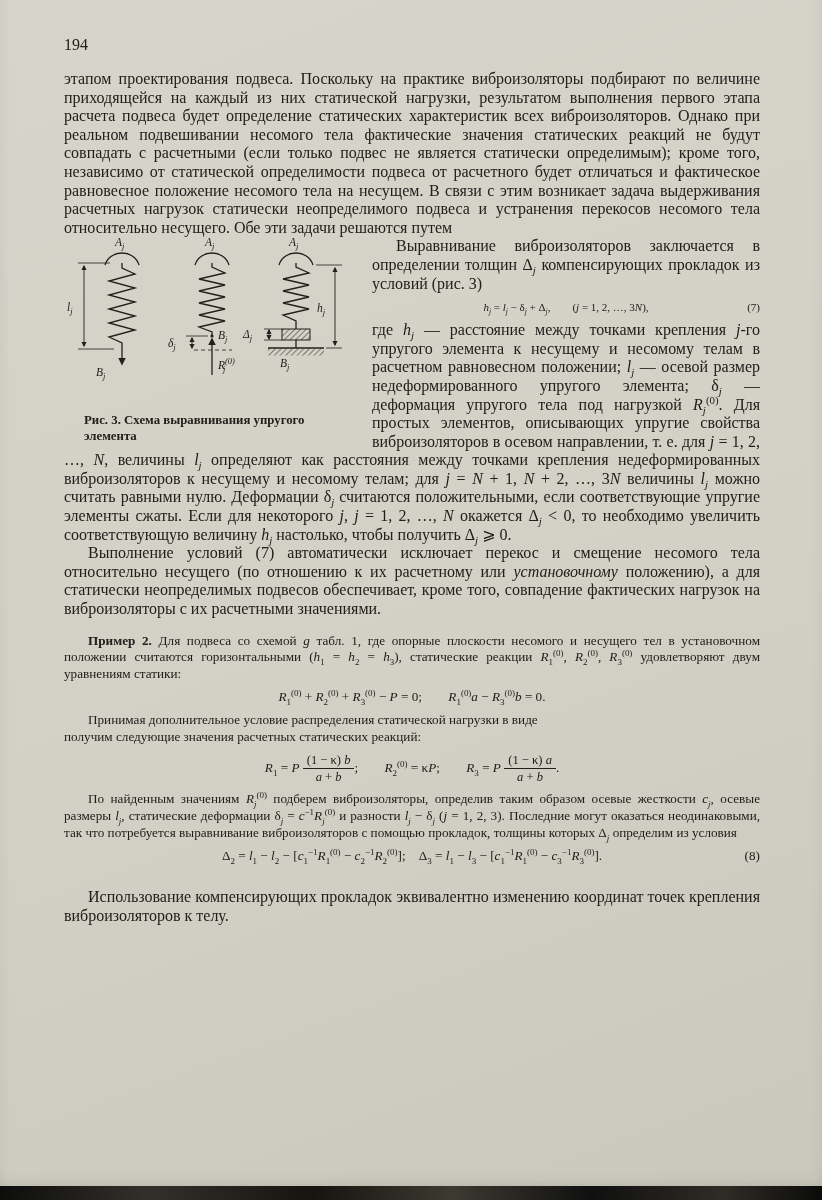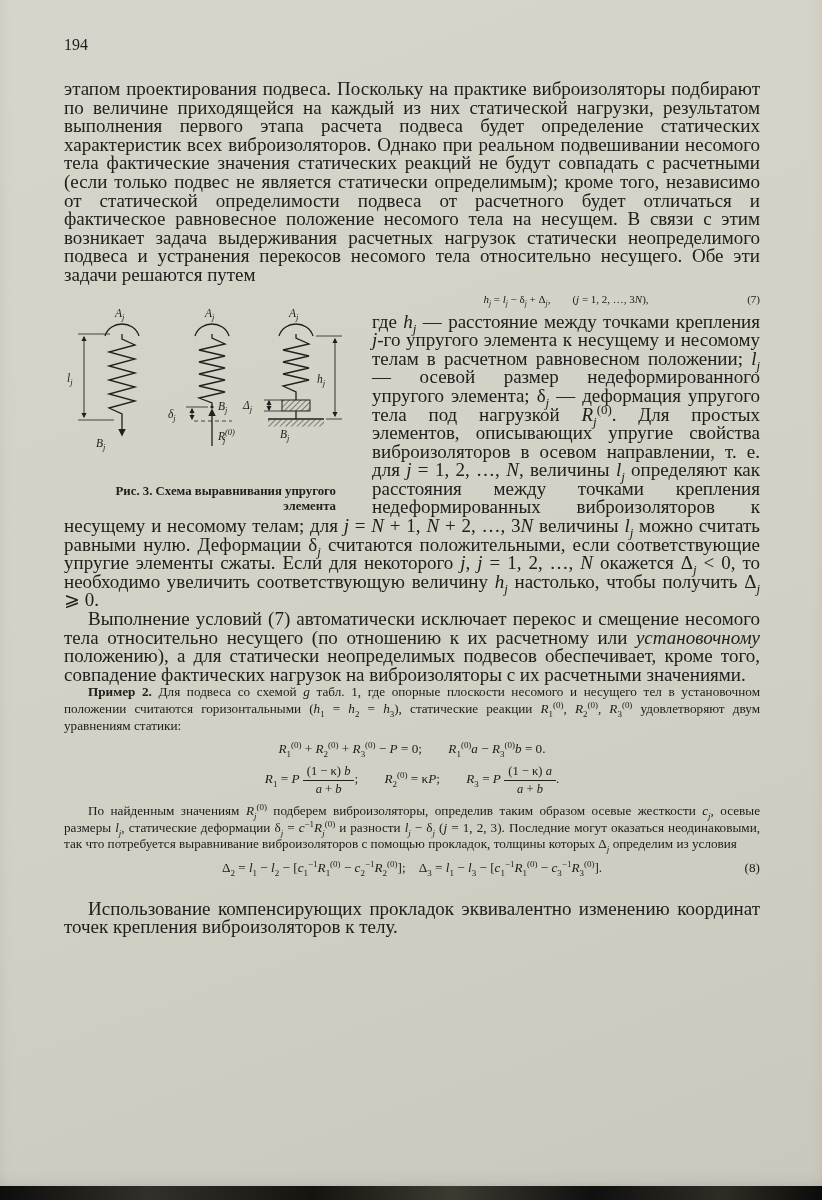--- a/index.html
+++ b/index.html
@@ -10,42 +10,42 @@
     background:linear-gradient(160deg,#d7d4cb 0%,#d3d0c5 55%,#cac7bc 100%);
     font-family:"Liberation Serif", serif;
     color:#21201d;
     overflow:hidden;
     box-shadow:inset 0 -18px 22px -14px rgba(0,0,0,.35);
   }
   .content{
     position:absolute;
     left:64px;right:62px;top:36px;
   }
-  .head-row{position:relative;height:22px;margin-bottom:22px;}
+  .head-row{position:relative;height:22px;margin-bottom:12px;}
   .page-num{position:absolute;left:0;top:0;font-size:16px;}
   .running-head{
     text-align:center;font-style:italic;font-size:13.5px;
     letter-spacing:3px;color:#2b2a26;padding-top:2px;
   }
-  p{margin:0;text-align:justify;font-size:19px;line-height:18.6px;}
+  p{margin:0;text-align:justify;font-size:16px;line-height:18.6px;}
   p.ind{text-indent:24px;}
   .fig{
-    float:left;width:292px;margin:23px 16px 2px 0;
+    float:left;width:292px;margin:0 16px 2px 0;
   }
   .fig svg{display:block;}
   .fig-caption{
     font-weight:bold;font-size:12.8px;line-height:15.5px;
-    text-align:right;max-width:252px;margin:6px auto 0 auto;
+    text-align:left;max-width:252px;margin:6px auto 0 auto;
   }
   .formula{
     position:relative;text-align:center;
     font-size:11px;margin:8px 0;
   }
   .eqnum{position:absolute;right:0;top:50%;transform:translateY(-50%);}
-  .example{margin-top:0;}
+  .example{margin-top:14px;}
   .example p{font-size:13.2px;line-height:16.6px;}
   .example .formula{font-size:13.2px;margin:7px 0;}
   sub,sup{font-size:68%;line-height:0;}
   .frac{display:inline-block;vertical-align:middle;line-height:1.15;font-size:0.95em;}
   .frac .num{display:block;border-bottom:1px solid #21201d;padding:0 4px 1px 4px;}
   .frac .den{display:block;padding:1px 4px 0 4px;}
   .closing{margin-top:24px;}
   .scan-edge{
     position:absolute;left:0;right:0;bottom:0;height:14px;
     background:linear-gradient(90deg,#0d0d0c 0%,#32302a 18%,#15140f 38%,#3c3a31 55%,#101010 72%,#2e2c25 88%,#0b0b0a 100%);
@@ -119,32 +119,35 @@
         <text x="154" y="102"><tspan>B</tspan><tspan class="svgsub" dy="3">j</tspan></text>
         <text x="104" y="110"><tspan>δ</tspan><tspan class="svgsub" dy="3">j</tspan></text>
         <text x="154" y="132"><tspan>R</tspan><tspan class="svgsup" dy="-5">(0)</tspan><tspan class="svgsub" dy="8" dx="-12">j</tspan></text>
         <text x="179" y="101"><tspan>Δ</tspan><tspan class="svgsub" dy="3">j</tspan></text>
         <text x="216" y="130"><tspan>B</tspan><tspan class="svgsub" dy="3">j</tspan></text>
         <text x="253" y="75"><tspan>h</tspan><tspan class="svgsub" dy="3">j</tspan></text>
       </svg>
       <div class="fig-caption">Рис. 3. Схема выравнивания упругого элемента</div>
     </div>
 
+    <p class="ind">Выравнивание виброизоляторов заключается в определении толщин Δ<sub><i>j</i></sub> компенсирующих прокладок из условий (рис. 3)</p>
 
     <div class="formula">
       <span><i>h<sub>j</sub></i> = <i>l<sub>j</sub></i> − δ<sub><i>j</i></sub> + Δ<sub><i>j</i></sub>,  (<i>j</i> = 1, 2, …, 3<i>N</i>),</span>
       <span class="eqnum">(7)</span>
     </div>
 
     <p>где <i>h<sub>j</sub></i> — расстояние между точками крепления <i>j</i>-го упругого элемента к несущему и несомому телам в расчетном равновесном положении; <i>l<sub>j</sub></i> — осевой размер недеформированного упругого элемента; δ<sub><i>j</i></sub> — деформация упругого тела под нагрузкой <i>R</i><sub><i>j</i></sub><sup>(0)</sup>. Для простых элементов, описывающих упругие свойства виброизоляторов в осевом направлении, т. е. для <i>j</i> = 1, 2, …, <i>N</i>, величины <i>l<sub>j</sub></i> определяют как расстояния между точками крепления недеформированных виброизоляторов к несущему и несомому телам; для <i>j</i> = <i>N</i> + 1, <i>N</i> + 2, …, 3<i>N</i> величины <i>l<sub>j</sub></i> можно считать равными нулю. Деформации δ<sub><i>j</i></sub> считаются положительными, если соответствующие упругие элементы сжаты. Если для некоторого <i>j</i>, <i>j</i> = 1, 2, …, <i>N</i> окажется Δ<sub><i>j</i></sub> &lt; 0, то необходимо увеличить соответствующую величину <i>h<sub>j</sub></i> настолько, чтобы получить Δ<sub><i>j</i></sub> ⩾ 0.</p>
     <p class="ind">Выполнение условий (7) автоматически исключает перекос и смещение несомого тела относительно несущего (по отношению к их расчетному или <i>установочному</i> положению), а для статически неопределимых подвесов обеспечивает, кроме того, совпадение фактических нагрузок на виброизоляторы с их расчетными значениями.</p>
 
     <div class="example">
       <p class="ind"><b>Пример 2.</b> Для подвеса со схемой <i>g</i> табл. 1, где опорные плоскости несомого и несущего тел в установочном положении считаются горизонтальными (<i>h</i><sub>1</sub> = <i>h</i><sub>2</sub> = <i>h</i><sub>3</sub>), статические реакции <i>R</i><sub>1</sub><sup>(0)</sup>, <i>R</i><sub>2</sub><sup>(0)</sup>, <i>R</i><sub>3</sub><sup>(0)</sup> удовлетворяют двум уравнениям статики:</p>
       <div class="formula"><span><i>R</i><sub>1</sub><sup>(0)</sup> + <i>R</i><sub>2</sub><sup>(0)</sup> + <i>R</i><sub>3</sub><sup>(0)</sup> − <i>P</i> = 0;  <i>R</i><sub>1</sub><sup>(0)</sup><i>a</i> − <i>R</i><sub>3</sub><sup>(0)</sup><i>b</i> = 0.</span></div>
+      <p class="ind">Принимая дополнительное условие распределения статической нагрузки в виде</p>
+      <p>получим следующие значения расчетных статических реакций:</p>
       <div class="formula"><span><i>R</i><sub>1</sub> = <i>P</i> <span class="frac"><span class="num">(1 − κ) <i>b</i></span><span class="den"><i>a</i> + <i>b</i></span></span>;  <i>R</i><sub>2</sub><sup>(0)</sup> = κ<i>P</i>;  <i>R</i><sub>3</sub> = <i>P</i> <span class="frac"><span class="num">(1 − κ) <i>a</i></span><span class="den"><i>a</i> + <i>b</i></span></span>.</span></div>
       <p class="ind">По найденным значениям <i>R</i><sub><i>j</i></sub><sup>(0)</sup> подберем виброизоляторы, определив таким образом осевые жесткости <i>c<sub>j</sub></i>, осевые размеры <i>l<sub>j</sub></i>, статические деформации δ<sub><i>j</i></sub> = <i>c</i><sup>−1</sup><i>R</i><sub><i>j</i></sub><sup>(0)</sup> и разности <i>l<sub>j</sub></i> − δ<sub><i>j</i></sub> (<i>j</i> = 1, 2, 3). Последние могут оказаться неодинаковыми, так что потребуется выравнивание виброизоляторов с помощью прокладок, толщины которых Δ<sub><i>j</i></sub> определим из условия</p>
       <div class="formula">
         <span>Δ<sub>2</sub> = <i>l</i><sub>1</sub> − <i>l</i><sub>2</sub> − [<i>c</i><sub>1</sub><sup>−1</sup><i>R</i><sub>1</sub><sup>(0)</sup> − <i>c</i><sub>2</sub><sup>−1</sup><i>R</i><sub>2</sub><sup>(0)</sup>]; Δ<sub>3</sub> = <i>l</i><sub>1</sub> − <i>l</i><sub>3</sub> − [<i>c</i><sub>1</sub><sup>−1</sup><i>R</i><sub>1</sub><sup>(0)</sup> − <i>c</i><sub>3</sub><sup>−1</sup><i>R</i><sub>3</sub><sup>(0)</sup>].</span>
         <span class="eqnum">(8)</span>
       </div>
     </div>
 
     <p class="ind closing">Использование компенсирующих прокладок эквивалентно изменению координат точек крепления виброизоляторов к телу.</p>
 

